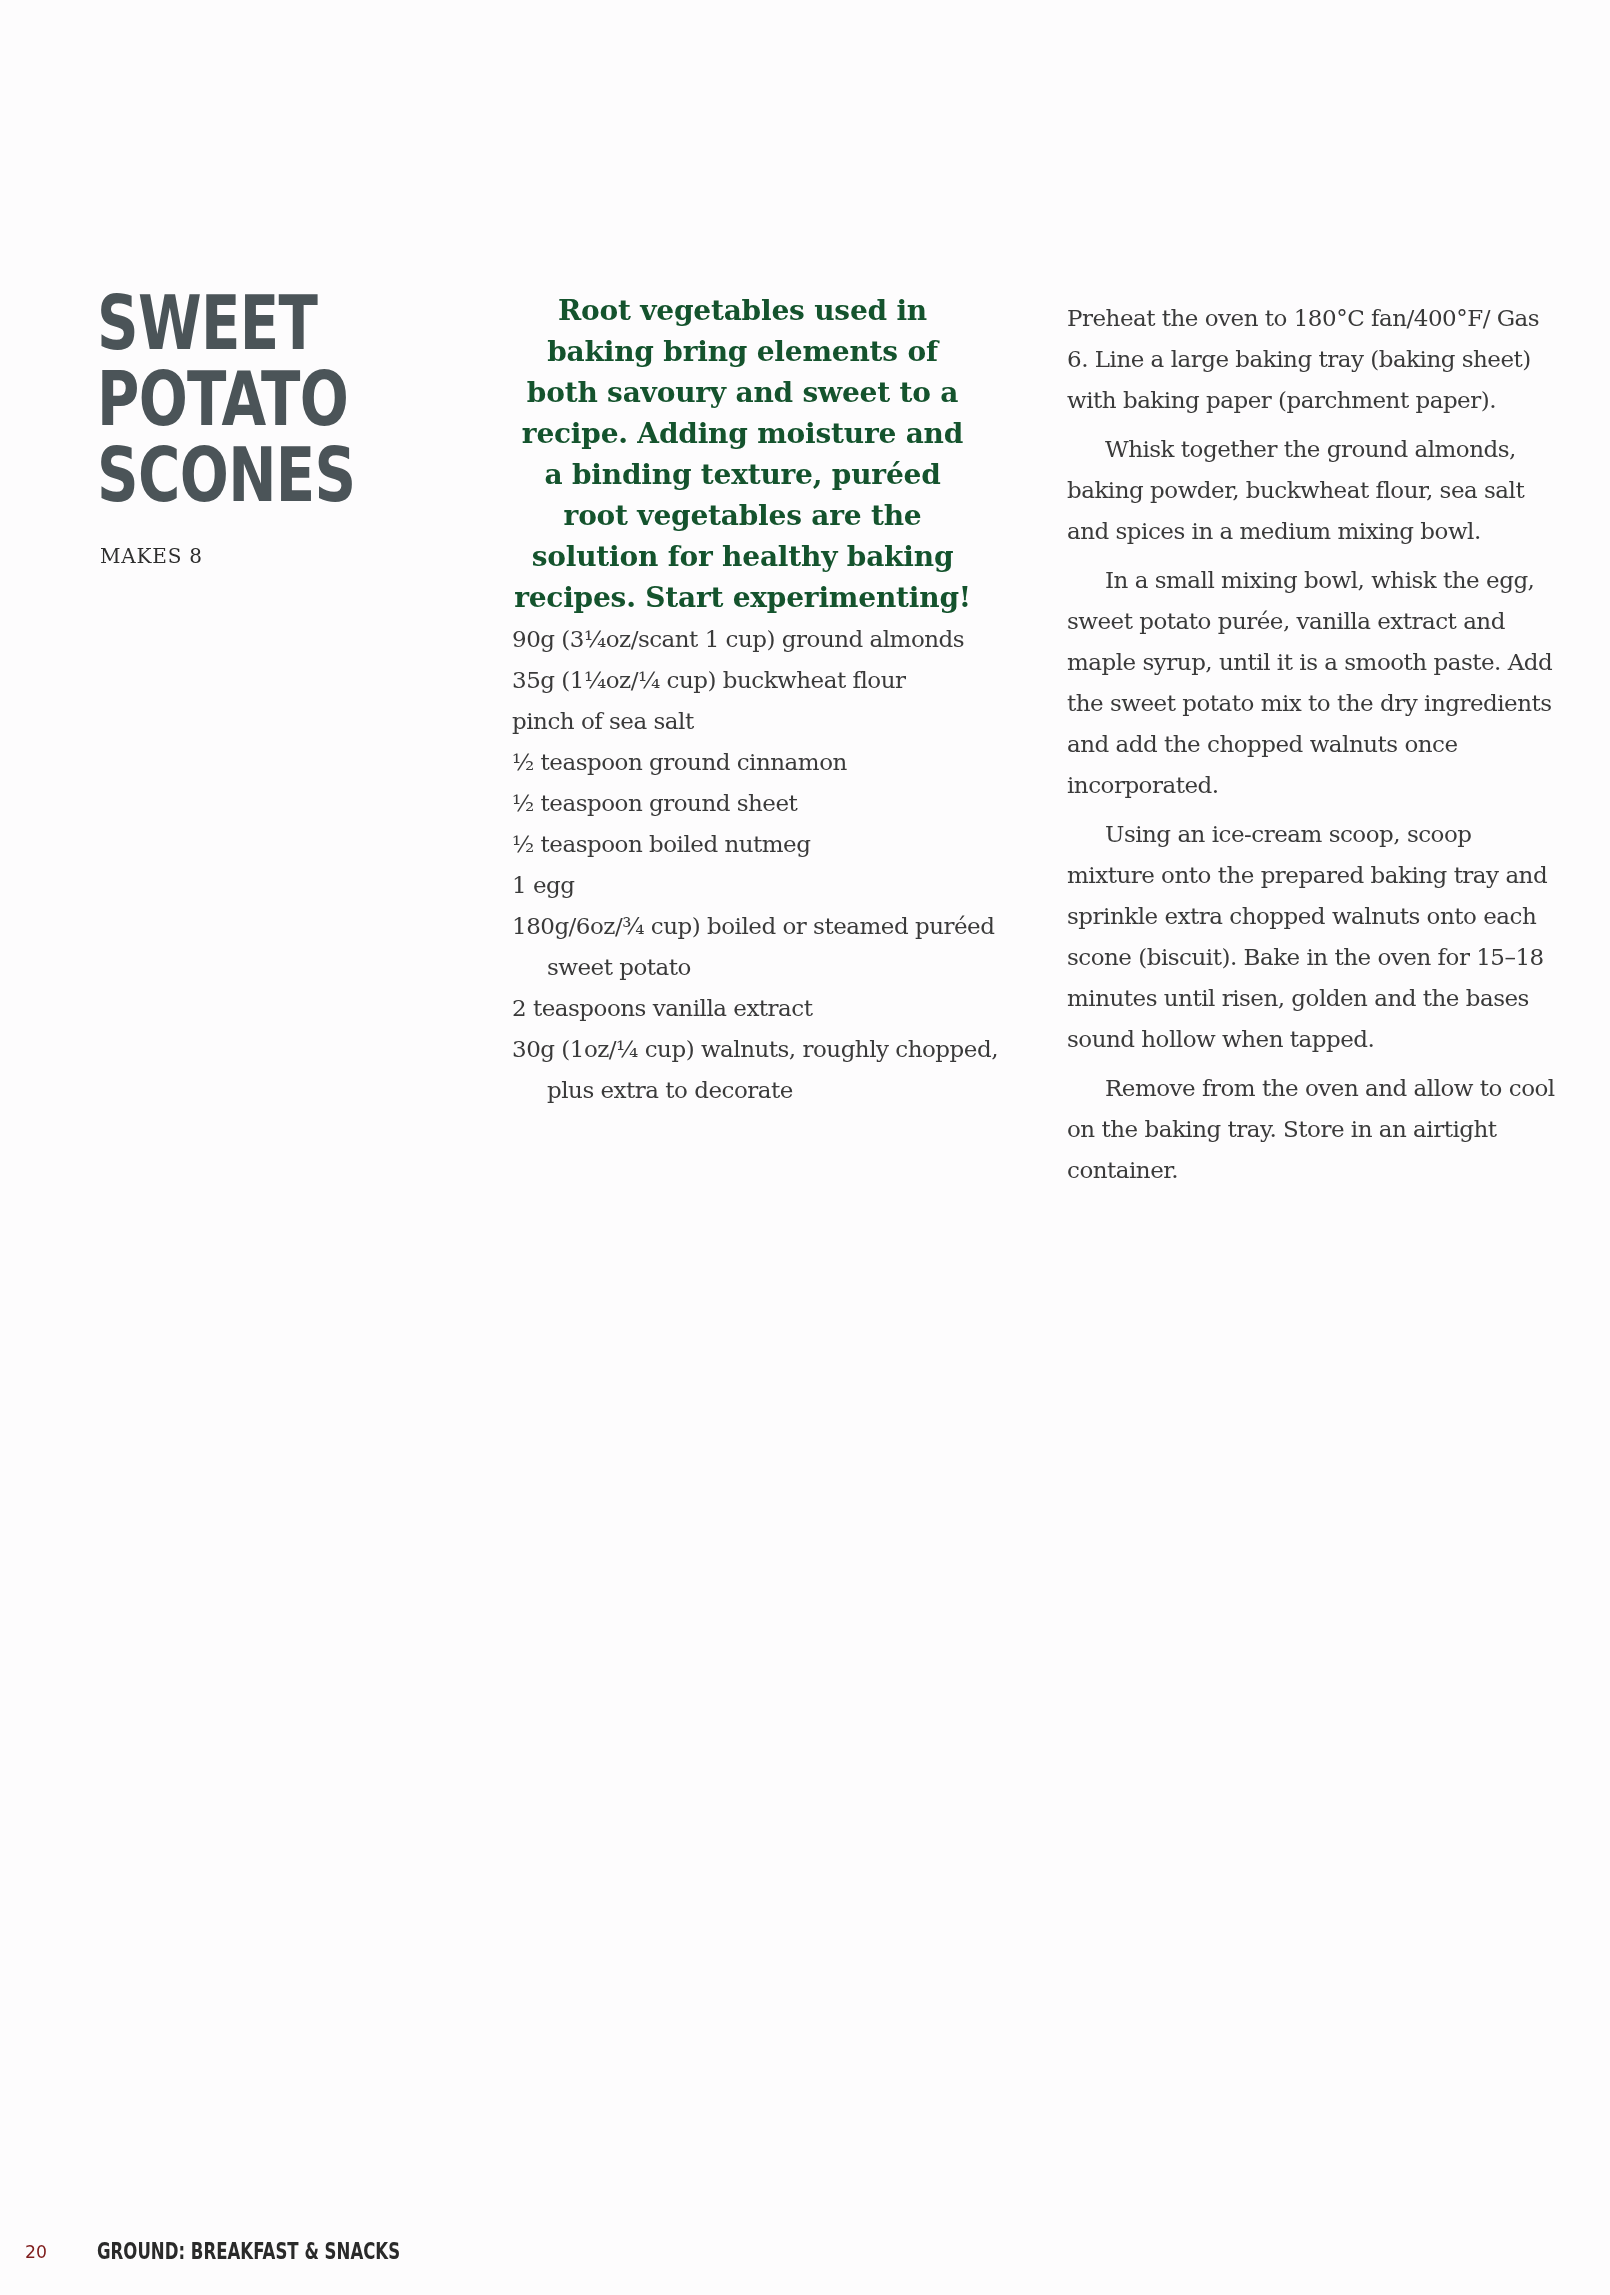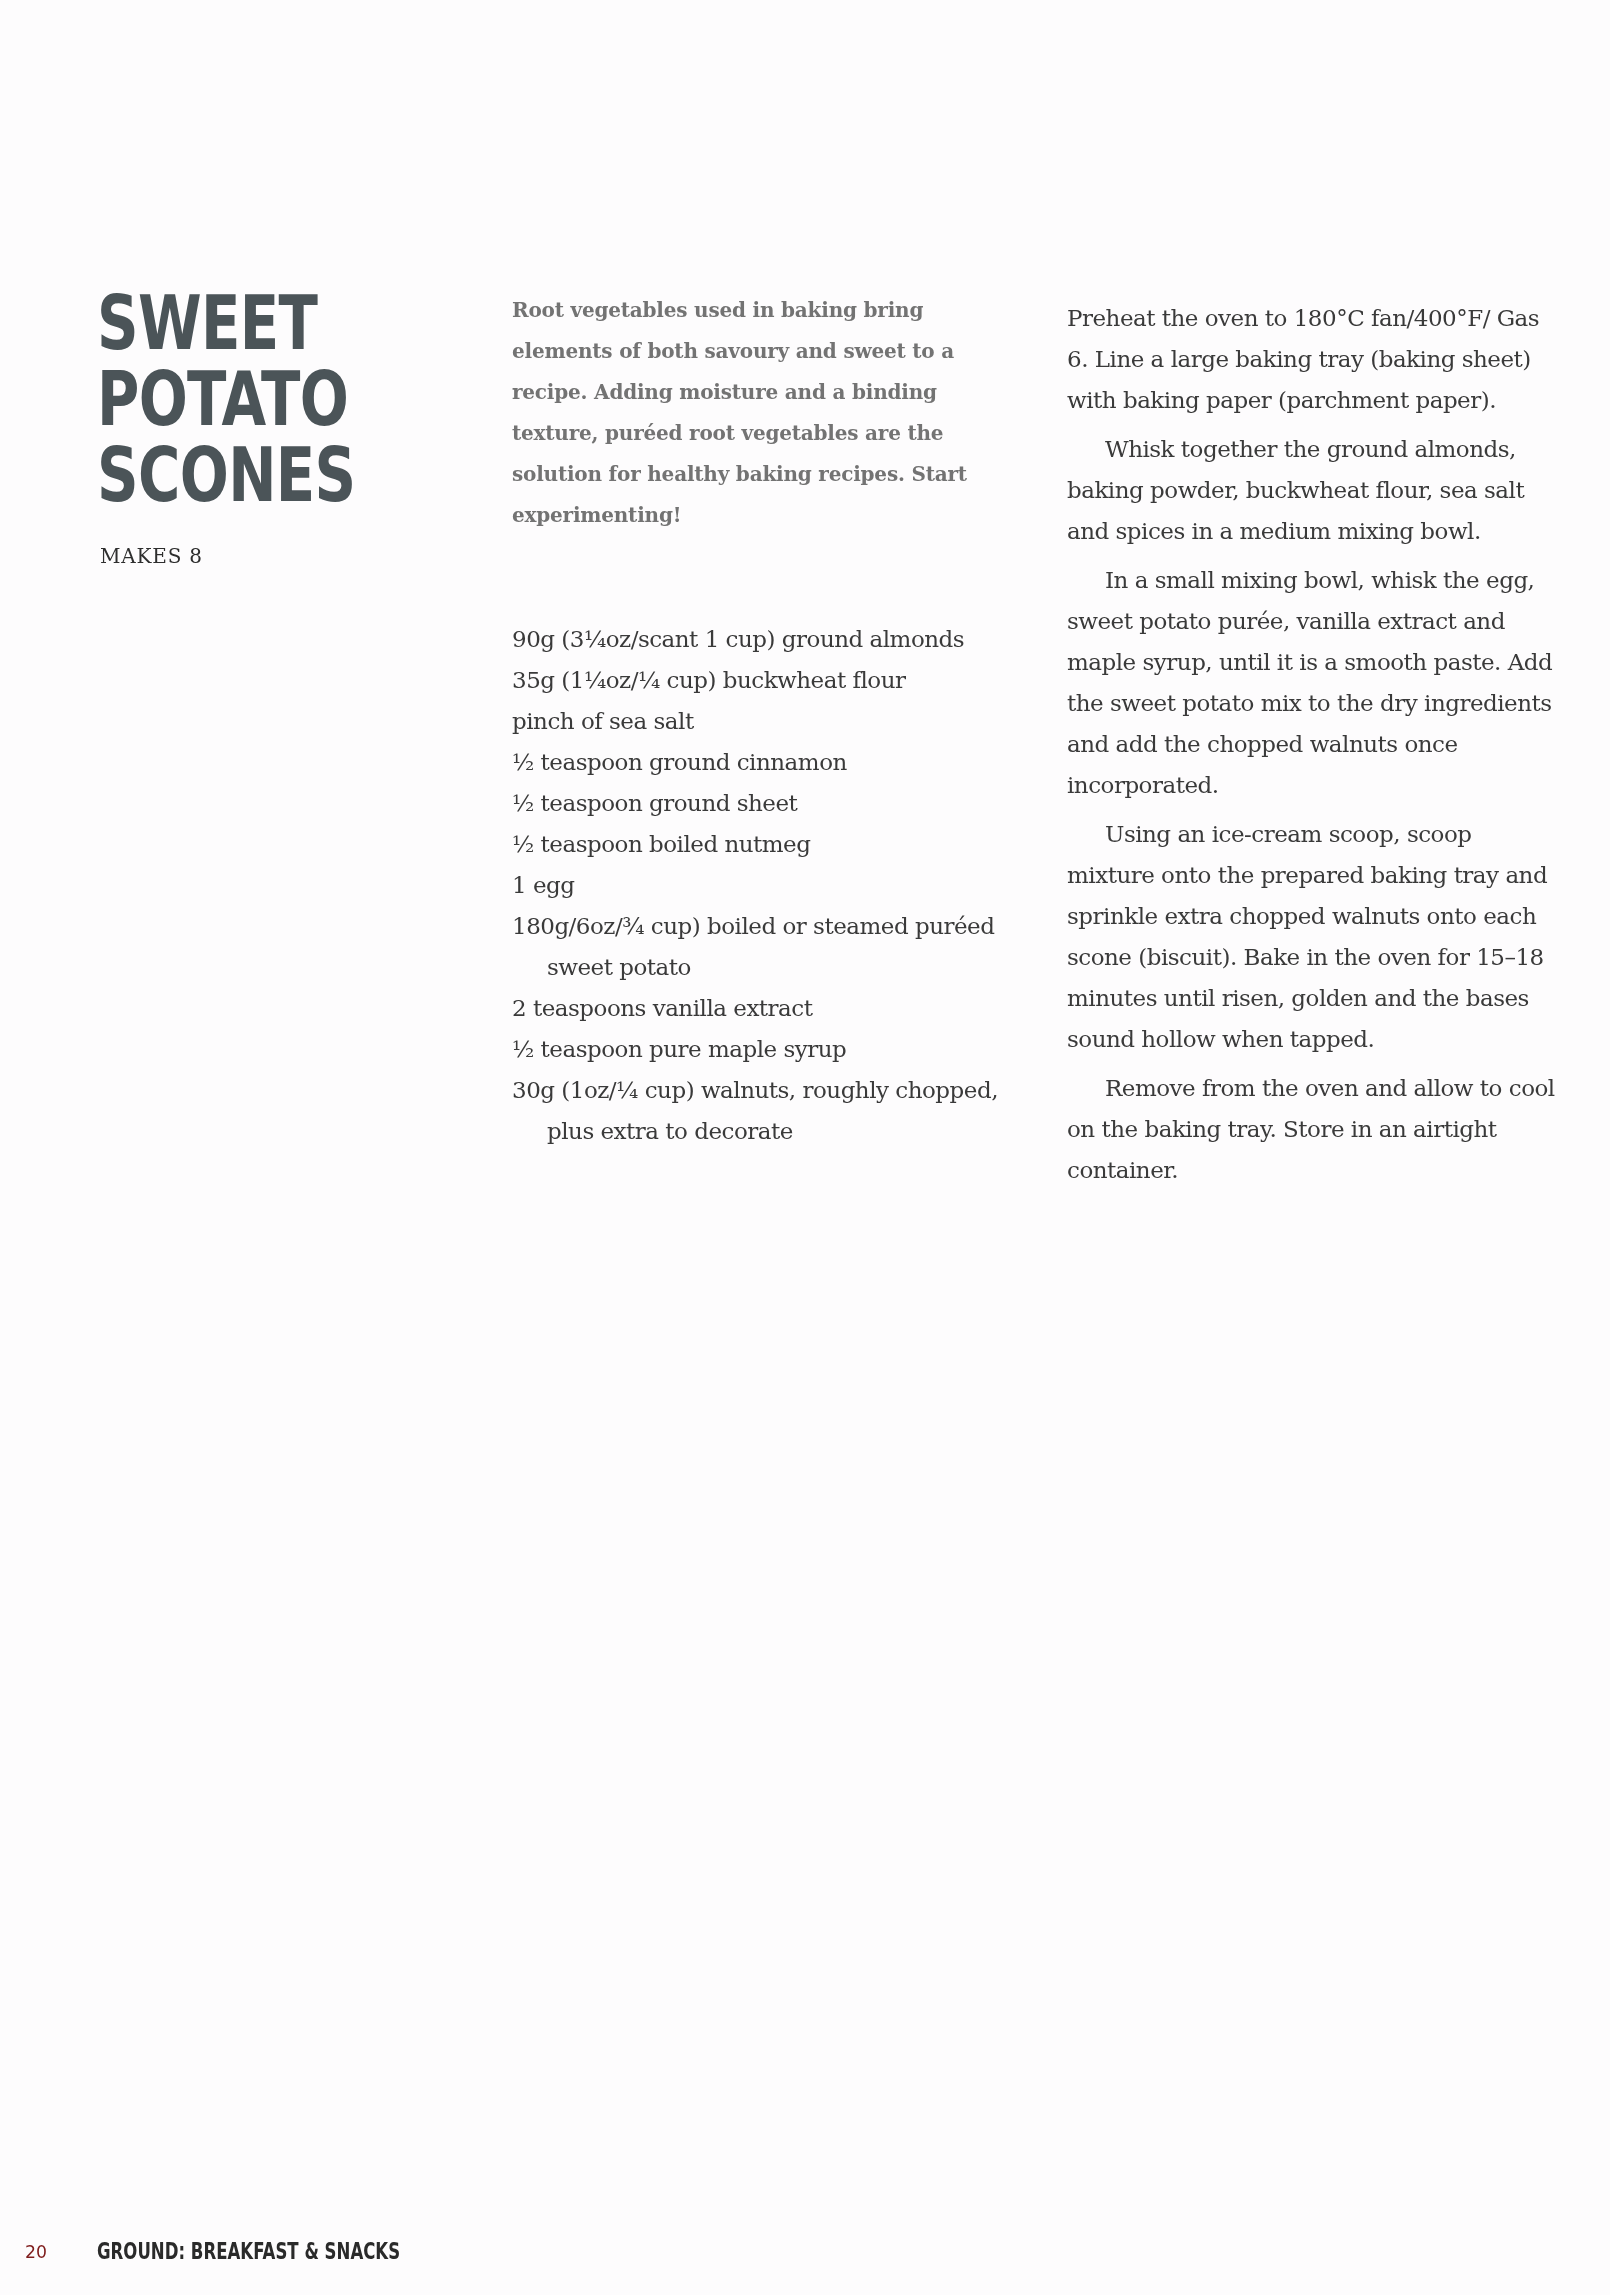--- a/index.html
+++ b/index.html
@@ -44,23 +44,24 @@
     position: absolute;
     font-family: "DejaVu Serif", serif;
     font-size: 24px;
     line-height: 41px;
   }
   .intro {
     left: 512px;
     top: 290px;
     width: 461px;
     font-weight: bold;
-    color: #737373;
-    font-size: 20px;
+    color: #14532d;
+    font-size: 28px;
     letter-spacing: -0.2px;
+    text-align: center;
   }
   .intro p { margin: 0; }
   .ingredients {
     left: 512px;
     top: 619px;
     width: 510px;
     list-style: none;
     margin: 0;
     padding: 0;
     color: #3a3a3a;
@@ -125,21 +126,20 @@
   <ul class="col ingredients">
     <li>90g (3¼oz/scant 1 cup) ground almonds</li>
     <li>35g (1¼oz/¼ cup) buckwheat flour</li>
     <li>pinch of sea salt</li>
     <li>½ teaspoon ground cinnamon</li>
     <li>½ teaspoon ground sheet</li>
     <li>½ teaspoon boiled nutmeg</li>
     <li>1 egg</li>
     <li>180g/6oz/¾ cup) boiled or steamed puréed sweet potato</li>
     <li>2 teaspoons vanilla extract</li>
-    <li>½ teaspoon pure maple syrup</li>
     <li>30g (1oz/¼ cup) walnuts, roughly chopped, plus extra to decorate</li>
   </ul>
 
   <div class="col method">
     <p>Preheat the oven to 180°C fan/400°F/ Gas 6. Line a large baking tray (baking sheet) with baking paper (parchment paper).</p>
     <p>Whisk together the ground almonds, baking powder, buckwheat flour, sea salt and spices in a medium mixing bowl.</p>
     <p>In a small mixing bowl, whisk the egg, sweet potato purée, vanilla extract and maple syrup, until it is a smooth paste. Add the sweet potato mix to the dry ingredients and add the chopped walnuts once incorporated.</p>
     <p>Using an ice-cream scoop, scoop mixture onto the prepared baking tray and sprinkle extra chopped walnuts onto each scone (biscuit). Bake in the oven for 15–18 minutes until risen, golden and the bases sound hollow when tapped.</p>
     <p>Remove from the oven and allow to cool on the baking tray. Store in an airtight container.</p>
   </div>

